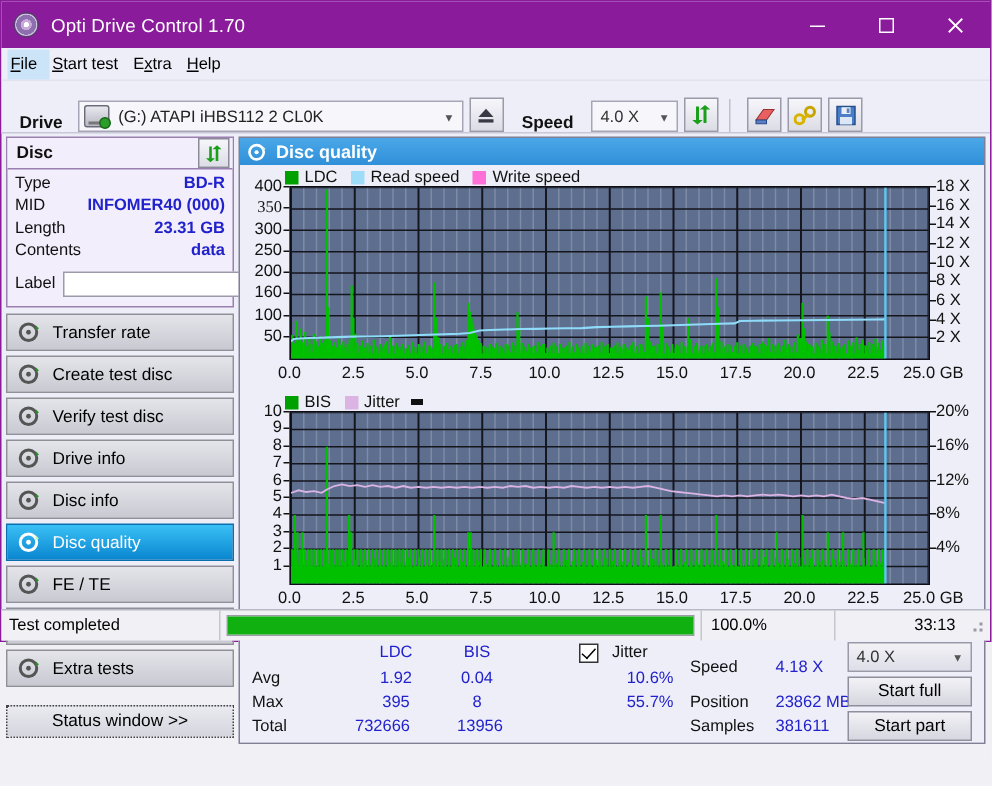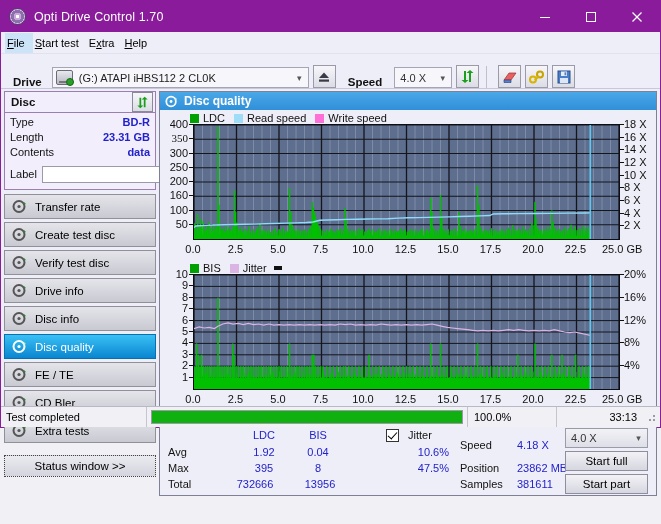--- a/index.html
+++ b/index.html
@@ -279,20 +279,24 @@
             <svg width="13" height="13" viewBox="0 0 15 15">
               <path d="M4 2 L4 11 L1.5 11 L5 14 L8.5 11 L6 11 L6 2 Z" fill="#1a9f1a"></path>
               <path d="M11 13 L11 4 L13.5 4 L10 1 L6.5 4 L9 4 L9 13 Z" fill="#1a9f1a"></path>
             </svg>
           </div>
         </div>
         <div class="disc-rows">
           <div class="drow">
             <span class="k">Type</span>
             <span class="v">BD-R</span>
+          </div>
+          <div class="drow">
+            <span class="k">MID</span>
+            <span class="v">INFOMER40 (000)</span>
           </div>
           <div class="drow">
             <span class="k">Length</span>
             <span class="v">23.31 GB</span>
           </div>
           <div class="drow">
             <span class="k">Contents</span>
             <span class="v">data</span>
           </div>
           <div class="label-row">
@@ -1472,21 +1476,21 @@
 
         <div class="st v" style="left:81px;top:22px;width:46px;text-align:center">1.92</div>
         <div class="st v" style="left:81px;top:38px;width:46px;text-align:center">395</div>
         <div class="st v" style="left:63px;top:54px;width:64px;text-align:center">732666</div>
 
         <div class="st v" style="left:135px;top:22px;width:46px;text-align:center">0.04</div>
         <div class="st v" style="left:135px;top:38px;width:46px;text-align:center">8</div>
         <div class="st v" style="left:131px;top:54px;width:58px;text-align:center">13956</div>
 
         <div class="st v" style="left:233px;top:22px;width:56px;text-align:right">10.6%</div>
-        <div class="st v" style="left:233px;top:38px;width:56px;text-align:right">47.5%</div>
+        <div class="st v" style="left:233px;top:38px;width:56px;text-align:right">55.7%</div>
 
         <div class="st" style="left:300px;top:15px">Speed</div>
         <div class="st v" style="left:357px;top:15px">4.18 X</div>
         <div class="st" style="left:300px;top:38px">Position</div>
         <div class="st v" style="left:357px;top:38px">23862 MB</div>
         <div class="st" style="left:300px;top:54px">Samples</div>
         <div class="st v" style="left:357px;top:54px">381611</div>
 
         <div class="selcombo" style="left:405px;top:4px">
           <div class="combo-text">4.0 X</div>

